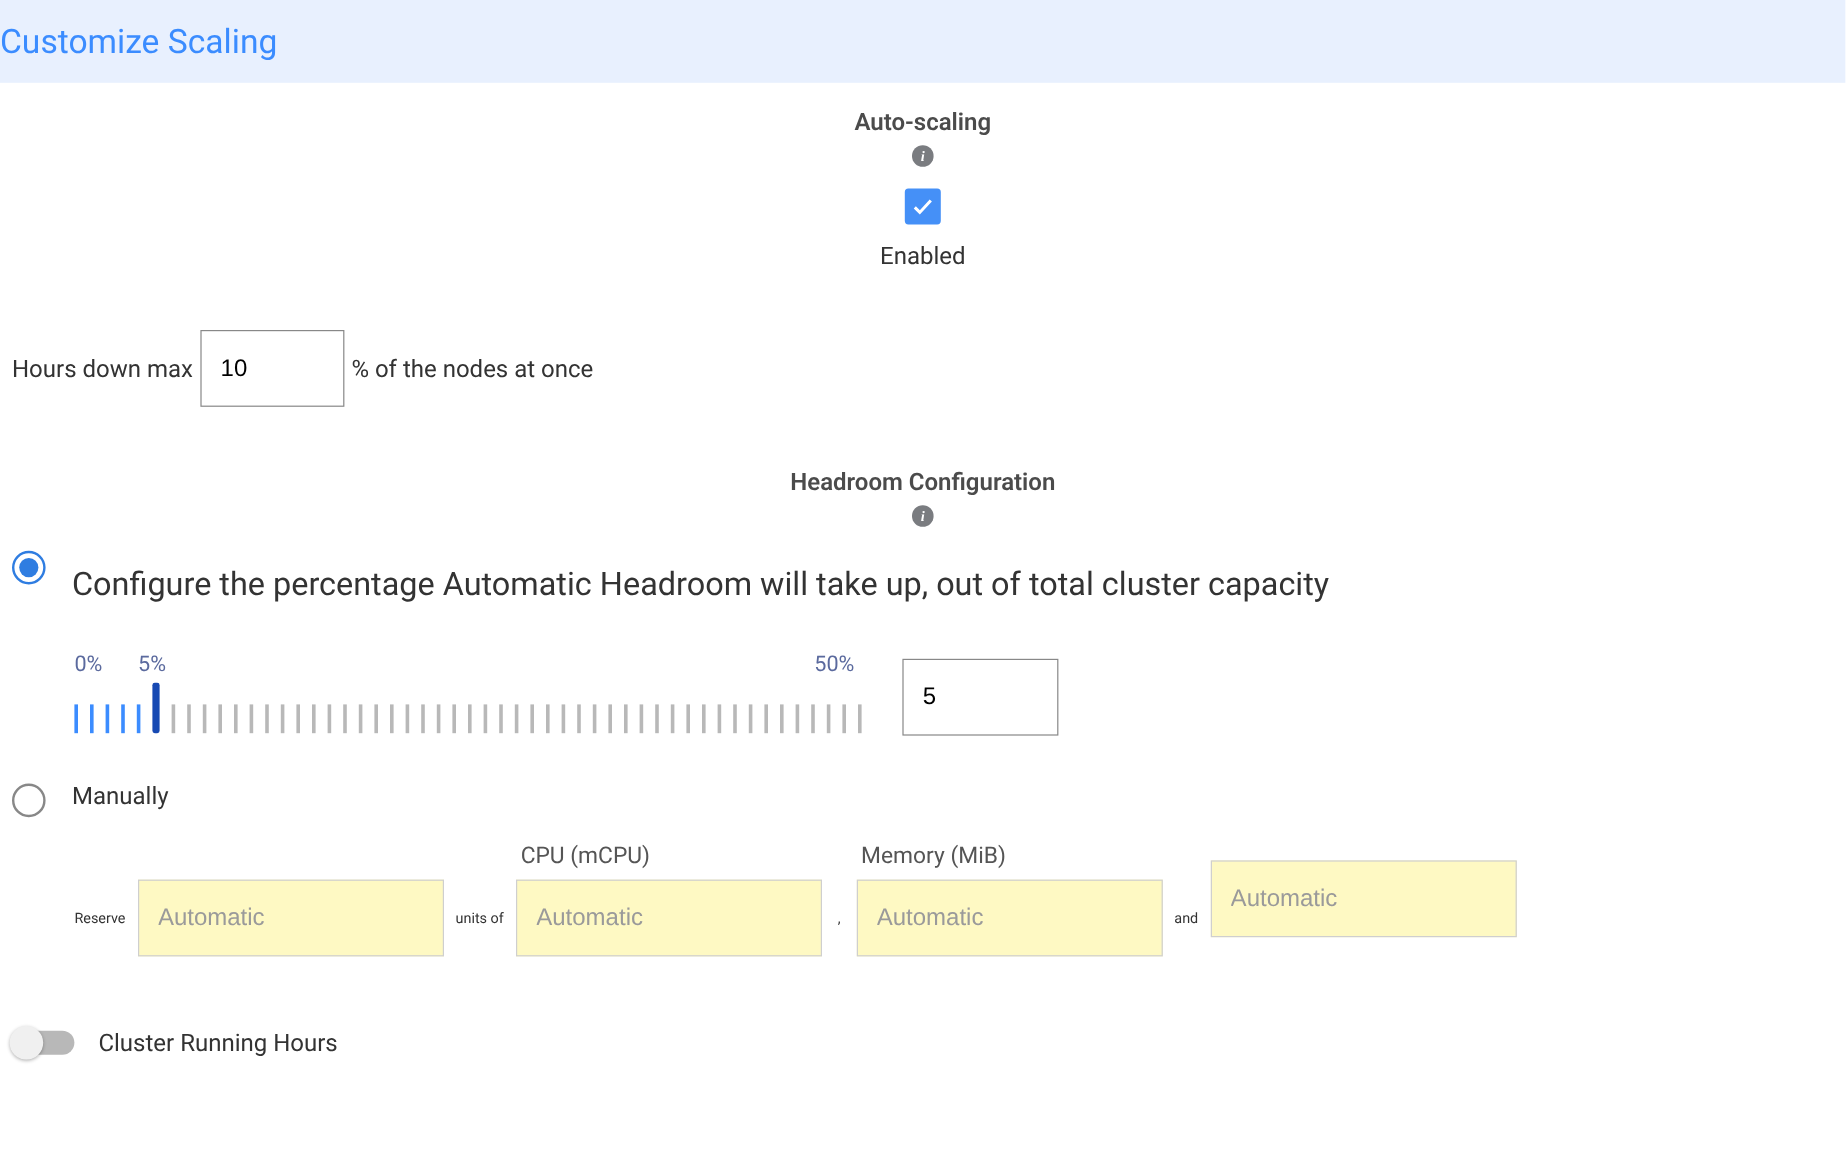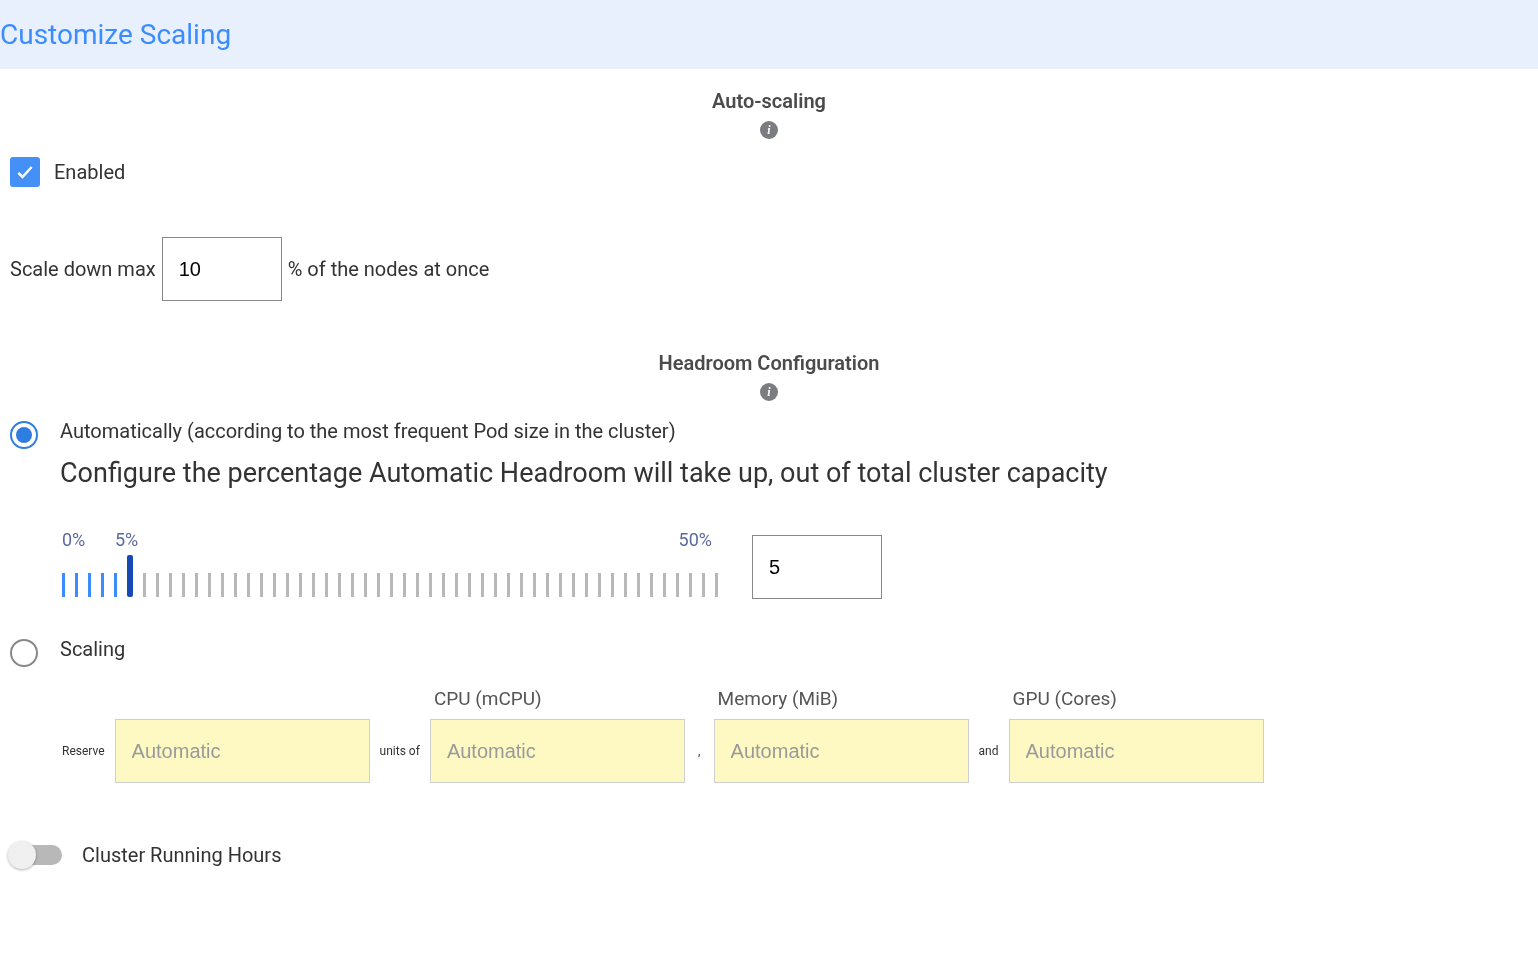--- a/index.html
+++ b/index.html
@@ -46,20 +46,21 @@
       align-items: center;
       justify-content: center;
       font-family: Georgia, serif;
       font-style: italic;
     }
     .checkbox-row {
       display: flex;
       align-items: center;
       gap: 14px;
       margin-bottom: 50px;
+      flex-direction: column;
     }
     .checkbox {
       width: 30px;
       height: 30px;
       background: #4590f7;
       border-radius: 3px;
       display: flex;
       align-items: center;
       justify-content: center;
       cursor: pointer;
@@ -268,35 +269,34 @@
   <div class="checkbox-row">
     <div class="checkbox">
       <svg viewBox="0 0 24 24">
           <polyline points="4 13 9 18 20 6"></polyline>
         </svg>
     </div>
     <span class="checkbox-label">Enabled</span>
   </div>
 
   <div class="scale-down-row">
-    <span>Scale down max</span>
+    <span>Hours down max</span>
     <input class="num-input" type="text" value="10" style="">
     <span>% of the nodes at once</span>
   </div>
 
   <div class="section-title">
     <span>Headroom Configuration</span>
     <span class="info-icon">i</span>
   </div>
 
   <div class="radio-block">
     <div class="radio-row">
       <div class="radio selected"></div>
       <div>
-        <div class="radio-label">Automatically (according to the most frequent Pod size in the cluster)</div>
         <div class="radio-desc">Configure the percentage Automatic Headroom will take up, out of total cluster capacity</div>
       </div>
     </div>
 
     <div class="slider-container">
       <div class="slider-wrap">
         <div class="slider-labels" style="width:650px;">
           <span class="slider-label-min">0%</span>
           <span class="slider-label-val">5%</span>
           <span class="slider-label-max">50%</span>
@@ -355,21 +355,21 @@
             <div class="tick"></div>
           </div>
       </div>
       <input class="slider-input" type="text" value="5" style="">
     </div>
   </div>
 
   <div class="radio-block">
     <div class="radio-row">
       <div class="radio"></div>
-      <div class="radio-label">Scaling</div>
+      <div class="radio-label">Manually</div>
     </div>
 
     <div class="manual-row">
       <div class="manual-group">
         <div class="manual-col-label">&nbsp;</div>
         <span class="manual-text" style="padding-bottom:0; align-self:center; line-height:64px;">Reserve</span>
       </div>
       <div class="manual-group">
         <div class="manual-col-label">&nbsp;</div>
         <input class="manual-input" style="width: 255px;" type="text" placeholder="Automatic">
@@ -388,21 +388,20 @@
       </div>
       <div class="manual-group">
         <div class="manual-col-label">Memory (MiB)</div>
         <input class="manual-input" style="width: 255px;" type="text" placeholder="Automatic">
       </div>
       <div class="manual-group">
         <div class="manual-col-label">&nbsp;</div>
         <span class="manual-text" style="padding-bottom:0; align-self:center; line-height:64px;">and</span>
       </div>
       <div class="manual-group">
-        <div class="manual-col-label">GPU (Cores)</div>
         <input class="manual-input" style="width: 255px;" type="text" placeholder="Automatic">
       </div>
     </div>
   </div>
 
   <div class="toggle-row">
     <div class="toggle">
       <div class="toggle-knob"></div>
     </div>
     <span class="toggle-label">Cluster Running Hours</span>

